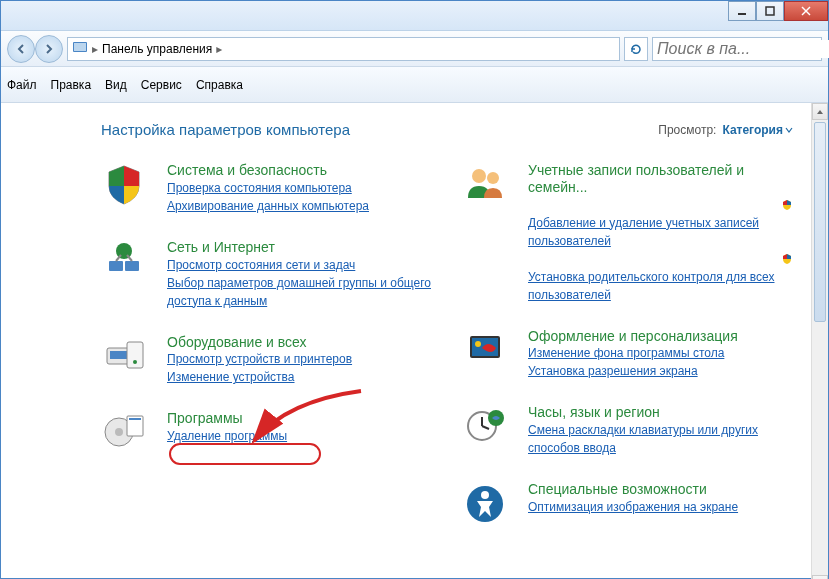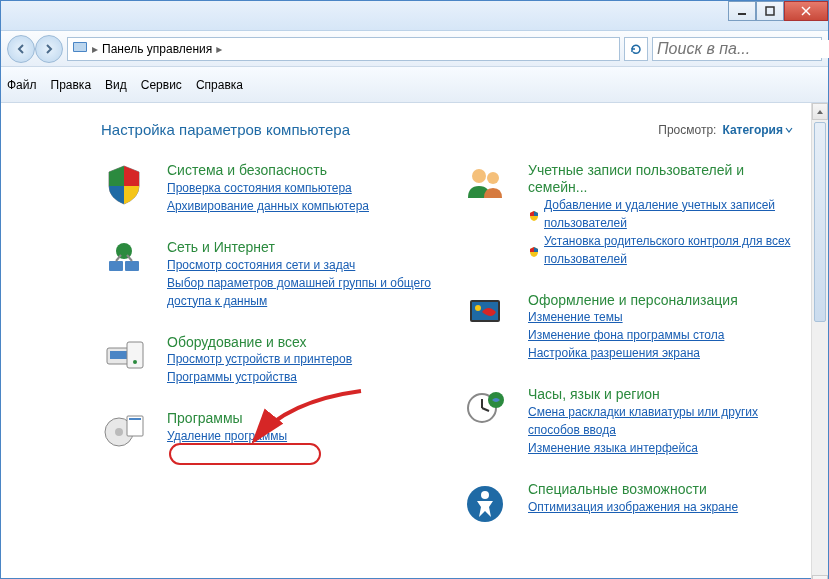--- a/index.html
+++ b/index.html
@@ -27,21 +27,21 @@
 .heading { color: #1f6aa5; font-size: 15px; font-weight: normal; }
 .view-by { font-size: 12px; color: #555; display: flex; align-items: center; gap: 6px; }
 .view-by .val { color: #1f6aa5; cursor: pointer; display: flex; align-items: center; gap: 2px; font-weight: bold; }
 .columns { display: flex; gap: 30px; }
 .col { flex: 1; display: flex; flex-direction: column; gap: 24px; }
 .cat { display: flex; gap: 20px; }
 .cat-icon { width: 46px; height: 46px; flex-shrink: 0; display: flex; align-items: flex-start; justify-content: center; }
 .cat-body { flex: 1; }
 .cat-title { color: #2b8a3e; font-size: 14px; cursor: pointer; line-height: 1.2; }
 .cat-link { color: #1a5fb4; font-size: 12px; cursor: pointer; display: block; line-height: 1.5; text-decoration: underline; }
-.cat-link.shield { display: flex; align-items: center; gap: 4px; }
+.cat-link.shield { display: flex; align-items: flex-end; gap: 4px; flex-direction: column; }
 .shield-icon { width: 12px; height: 12px; flex-shrink: 0; margin-top: 2px; }
 .annotation-arrow { position: absolute; left: 245px; top: 385px; pointer-events: none; }
 .annotation-circle { position: absolute; left: 168px; top: 442px; width: 152px; height: 22px; border: 2px solid #d62626; border-radius: 11px; pointer-events: none; }
 .scrollbar { width: 17px; background: #f0f0f0; border-left: 1px solid #ddd; display: flex; flex-direction: column; }
 .sb-btn { height: 17px; background: linear-gradient(#f6f6f6,#e6e6e6); border: 1px solid #ccc; display: flex; align-items: center; justify-content: center; cursor: pointer; }
 .sb-thumb { flex: 0 0 200px; margin: 2px; background: linear-gradient(#e6eef7,#cbdcee); border: 1px solid #a9c2da; border-radius: 2px; cursor: pointer; }
 .sb-track { flex: 1; }
 </style>
 </head>
 <body>
@@ -166,21 +166,21 @@
                 <svg viewBox="0 0 46 46">
                   <rect x="6" y="14" width="24" height="16" rx="2" fill="#e8e8e8" stroke="#888"></rect>
                   <rect x="9" y="17" width="18" height="8" fill="#4a85c5"></rect>
                   <rect x="26" y="8" width="16" height="26" rx="2" fill="#f5f5f5" stroke="#888"></rect>
                   <circle cx="34" cy="28" r="2" fill="#2b8a3e"></circle>
                 </svg>
               </div>
               <div class="cat-body">
                 <div class="cat-title">Оборудование и всех</div>
                 <span class="cat-link">Просмотр устройств и принтеров</span>
-                <span class="cat-link">Программы устройства</span>
+                <span class="cat-link">Изменение устройства</span>
               </div>
             </div>
             <div class="cat">
               <div class="cat-icon">
                 <svg viewBox="0 0 46 46">
                   <circle cx="18" cy="22" r="14" fill="#e8e8e8" stroke="#888"></circle>
                   <circle cx="18" cy="22" r="4" fill="#bbb"></circle>
                   <rect x="26" y="6" width="16" height="20" rx="1" fill="#fff" stroke="#888"></rect>
                   <rect x="28" y="8" width="12" height="2" fill="#4a85c5"></rect>
                 </svg>
@@ -225,39 +225,37 @@
               <div class="cat-icon">
                 <svg viewBox="0 0 46 46">
                   <rect x="8" y="8" width="30" height="22" rx="2" fill="#333"></rect>
                   <rect x="10" y="10" width="26" height="18" fill="#1f6aa5"></rect>
                   <path d="M20 20 Q26 12 34 20 Q30 28 20 20" fill="#d62626"></path>
                   <circle cx="16" cy="16" r="3" fill="#f5c518"></circle>
                 </svg>
               </div>
               <div class="cat-body">
                 <div class="cat-title">Оформление и персонализация</div>
-                <span class="cat-link">Изменение темы</span>
                 <span class="cat-link">Изменение фона программы стола</span>
-                <span class="cat-link">Настройка разрешения экрана</span>
+                <span class="cat-link">Установка разрешения экрана</span>
               </div>
             </div>
             <div class="cat">
               <div class="cat-icon">
                 <svg viewBox="0 0 46 46">
                   <circle cx="20" cy="22" r="14" fill="#fff" stroke="#888" stroke-width="2"></circle>
                   <line x1="20" y1="22" x2="20" y2="13" stroke="#333" stroke-width="2"></line>
                   <line x1="20" y1="22" x2="27" y2="25" stroke="#333" stroke-width="2"></line>
                   <circle cx="34" cy="14" r="8" fill="#2b8a3e"></circle>
                   <path d="M30 14 Q34 10 38 14 Q34 18 30 14" fill="#4a85c5"></path>
                 </svg>
               </div>
               <div class="cat-body">
                 <div class="cat-title">Часы, язык и регион</div>
                 <span class="cat-link">Смена раскладки клавиатуры или других способов ввода</span>
-                <span class="cat-link">Изменение языка интерфейса</span>
               </div>
             </div>
             <div class="cat">
               <div class="cat-icon">
                 <svg viewBox="0 0 46 46">
                   <circle cx="23" cy="23" r="18" fill="#1f6aa5"></circle>
                   <circle cx="23" cy="14" r="4" fill="#fff"></circle>
                   <path d="M15 20 L31 20 L27 26 L29 36 L23 30 L17 36 L19 26 Z" fill="#fff"></path>
                 </svg>
               </div>

